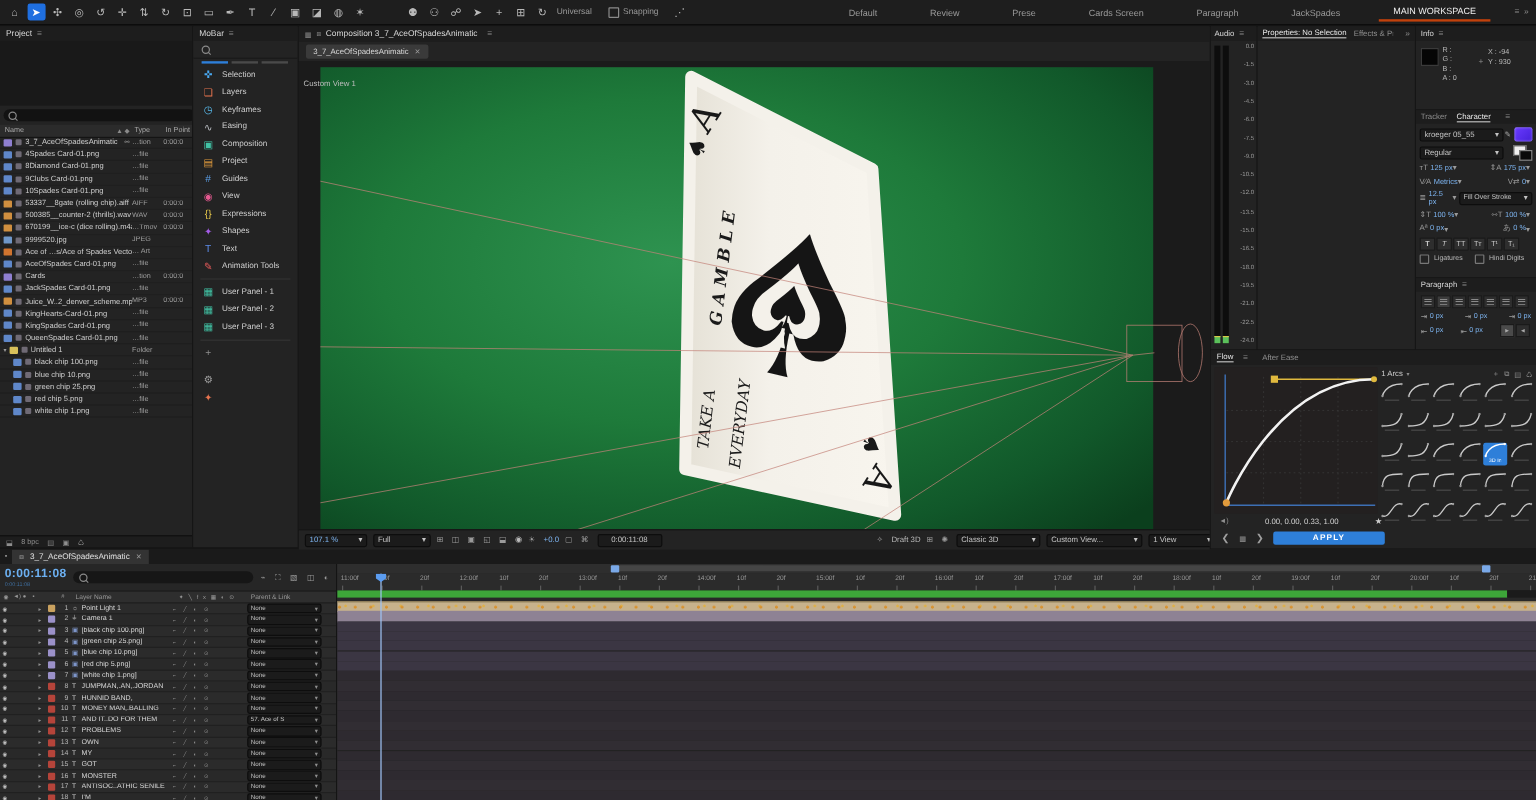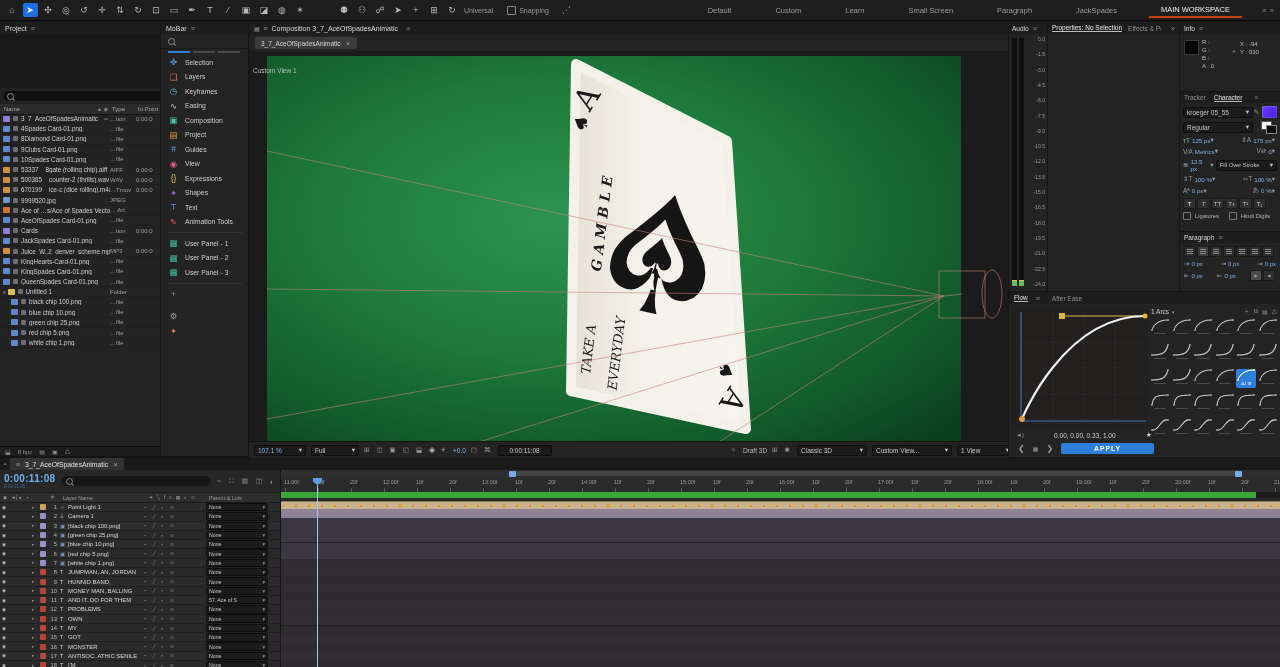--- a/index.html
+++ b/index.html
@@ -100,23 +100,23 @@
         <span class="tool">+</span>
         <span class="tool">⊞</span>
         <span class="tool">↻</span>
       </div>
     <span style="color:#9a9a9a;font-size:7px;margin-left:3px;">Universal</span>
     <span style="width:7px;height:7px;border:1px solid #8a8a8a;border-radius:1px;margin-left:14px;"></span>
     <span style="color:#9a9a9a;font-size:7px;margin-left:3px;">Snapping</span>
     <span class="tool" style="margin-left:10px;">⋰</span>
     <div id="workspaces" class="r" style="margin-left:auto;padding-right:6px;">
         <span class="ws">Default</span>
-        <span class="ws">Custom</span>
-        <span class="ws">Learn</span>
-        <span class="ws">Small Screen</span>
+        <span class="ws">Review</span>
+        <span class="ws">Prese</span>
+        <span class="ws">Cards Screen</span>
         <span class="ws">Paragraph</span>
         <span class="ws">JackSpades</span>
         <span class="ws act">MAIN WORKSPACE</span>
       </div>
     <span class="menu-ic">≡</span>
     <span class="menu-ic" style="margin-right:6px;">»</span>
   </div>
 
   <div class="panel" style="left:0;top:22px;width:160px;height:434px;">
     <div class="r" style="height:12px;background:#1d1d1d;padding:0 5px;">

